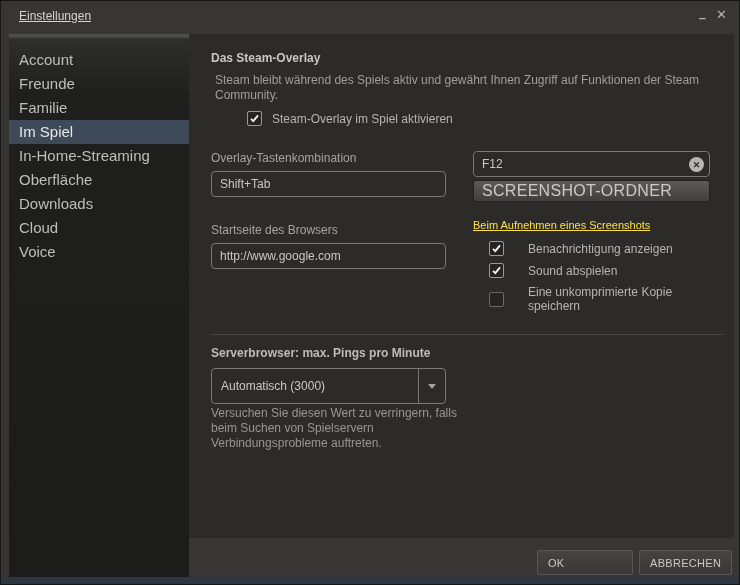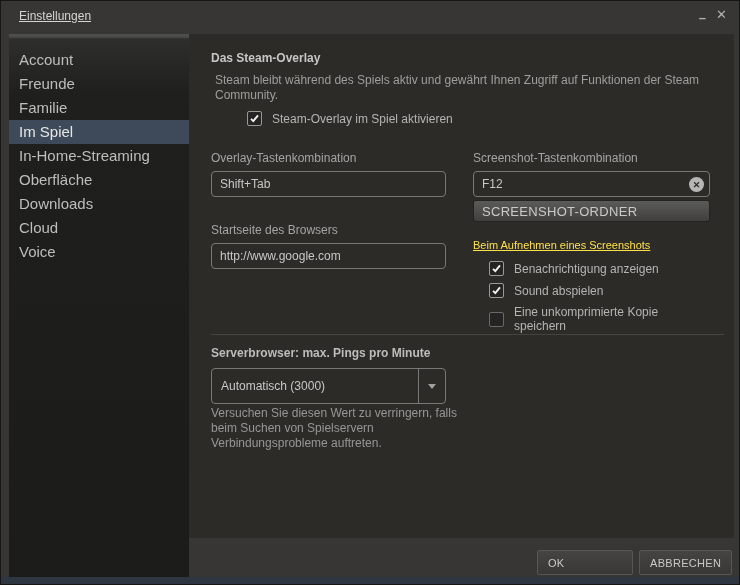--- a/index.html
+++ b/index.html
@@ -37,26 +37,26 @@
   .col-right{position:absolute;left:284px;top:117px;width:237px;}
   .field-label{font-size:12px;color:#a4a4a2;margin-bottom:6px;}
   .tb{height:26px;width:100%;border:1px solid #7a7876;border-radius:4px;background:#2d2b28;
       color:#c8c8c6;font-size:12px;padding:0 8px;font-family:inherit;outline:none;}
   .tb-wrap{position:relative;}
   .tb.with-clear{padding-right:26px;}
   .clear-btn{position:absolute;right:6px;top:6px;width:15px;height:15px;border-radius:50%;
       background:#b6b6b4;color:#2d2b28;font-size:9px;font-weight:bold;display:flex;
       align-items:center;justify-content:center;cursor:pointer;}
   .folder-btn{margin-top:3px;width:100%;height:22px;background:linear-gradient(#5b5b58,#403f3d);
-      border:1px solid #242321;border-radius:3px;color:#cacac8;font-size:13px;text-align:left;
+      border:1px solid #242321;border-radius:3px;color:#cacac8;font-size:16px;text-align:left;
       padding:0 8px;letter-spacing:0.3px;font-family:inherit;cursor:pointer;}
   .spacer-label{margin-top:26px;}
   .sub-label{margin-top:17px;font-size:11px;color:#fde047;text-decoration:underline;}
   .cb-list{margin-top:10px;padding-left:16px;display:flex;flex-direction:column;gap:7px;}
-  .cb-row{display:flex;align-items:center;gap:10px;}
+  .cb-row{display:flex;align-items:center;gap:24px;}
 
   .divider{position:absolute;left:22px;right:10px;top:300px;height:1px;background:#454340;}
   .server-label{position:absolute;left:22px;top:312px;font-size:12px;font-weight:bold;color:#bcbcba;}
   .dropdown{position:absolute;left:22px;top:334px;width:235px;height:36px;border:1px solid #7a7876;
       border-radius:4px;display:flex;align-items:stretch;cursor:pointer;}
   .dd-value{flex:1;display:flex;align-items:center;padding-left:9px;font-size:12px;color:#c8c8c6;}
   .dd-arrow-box{width:27px;border-left:1px solid #7a7876;display:flex;align-items:center;justify-content:center;}
   .dd-arrow{width:0;height:0;border-left:4px solid transparent;border-right:4px solid transparent;
       border-top:5px solid #a2a2a0;}
   .help{position:absolute;left:22px;top:372px;font-size:12px;line-height:15px;color:#96969a;color:#969694;}
@@ -116,21 +116,20 @@
       <div class="tb-wrap">
         <input class="tb" type="text" value="Shift+Tab" style="">
       </div>
       <div class="field-label spacer-label">Startseite des Browsers</div>
       <div class="tb-wrap">
         <input class="tb" type="text" value="http://www.google.com" style="">
       </div>
     </div>
 
     <div class="col-right">
-      <div class="field-label">Screenshot-Tastenkombination</div>
       <div class="tb-wrap">
         <input class="tb with-clear" type="text" value="F12" style="">
         <span class="clear-btn">✕</span>
       </div>
       <button class="folder-btn">SCREENSHOT-ORDNER</button>
 
       <div class="sub-label">Beim Aufnehmen eines Screenshots</div>
       <div class="cb-list">
         <div class="cb-row">
           <div class="cb" data-checked="true">

